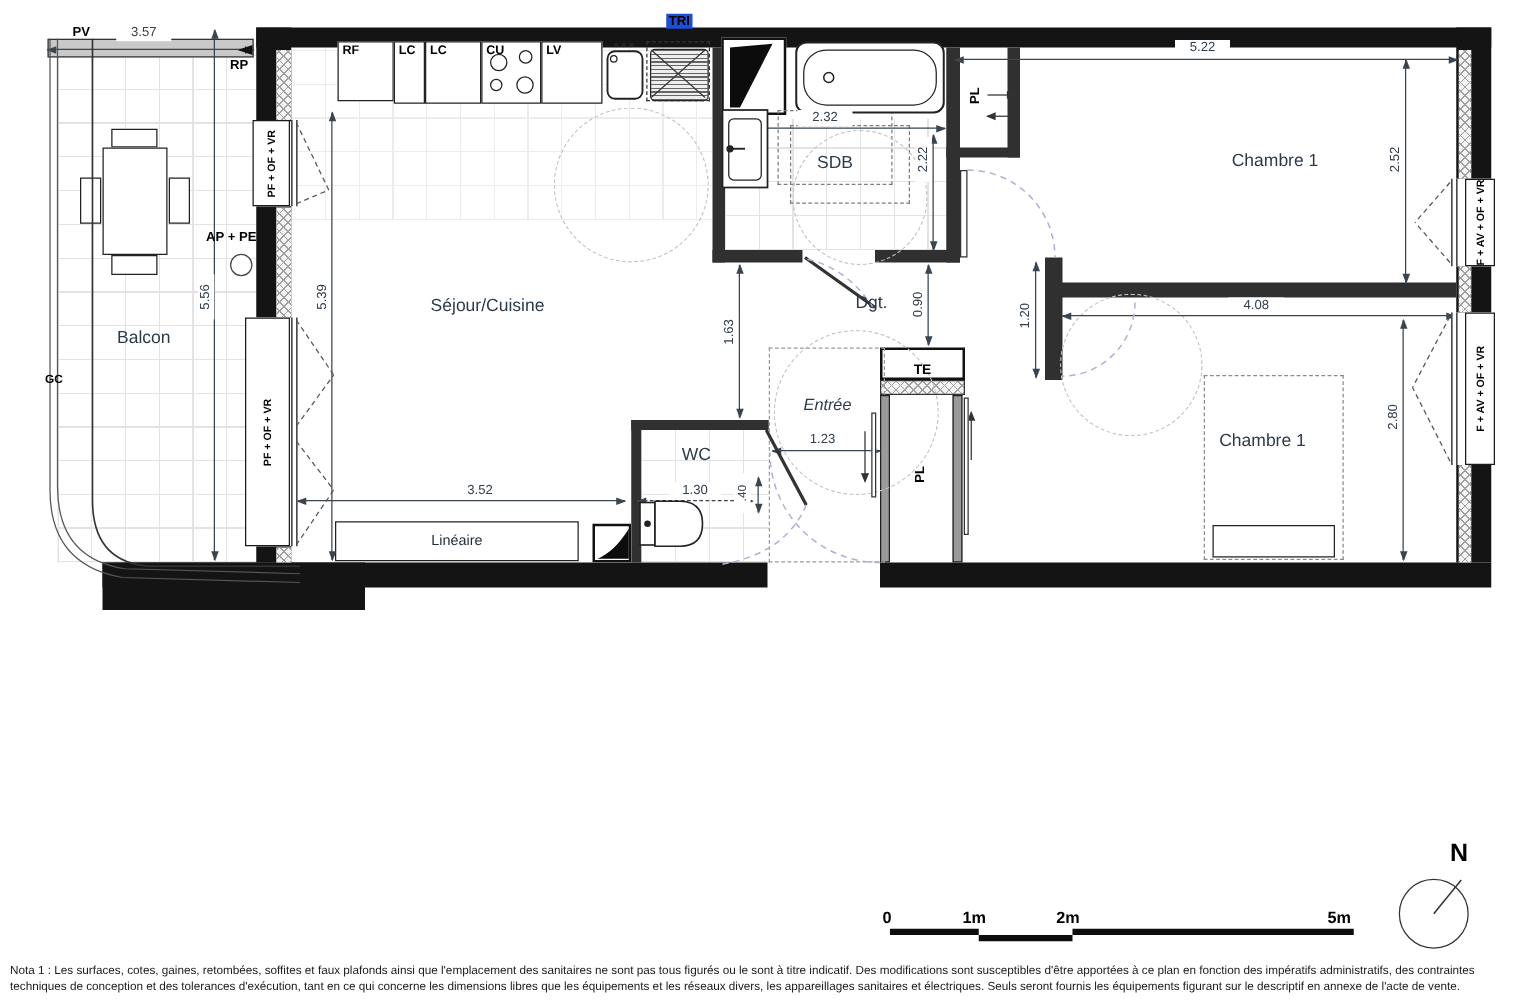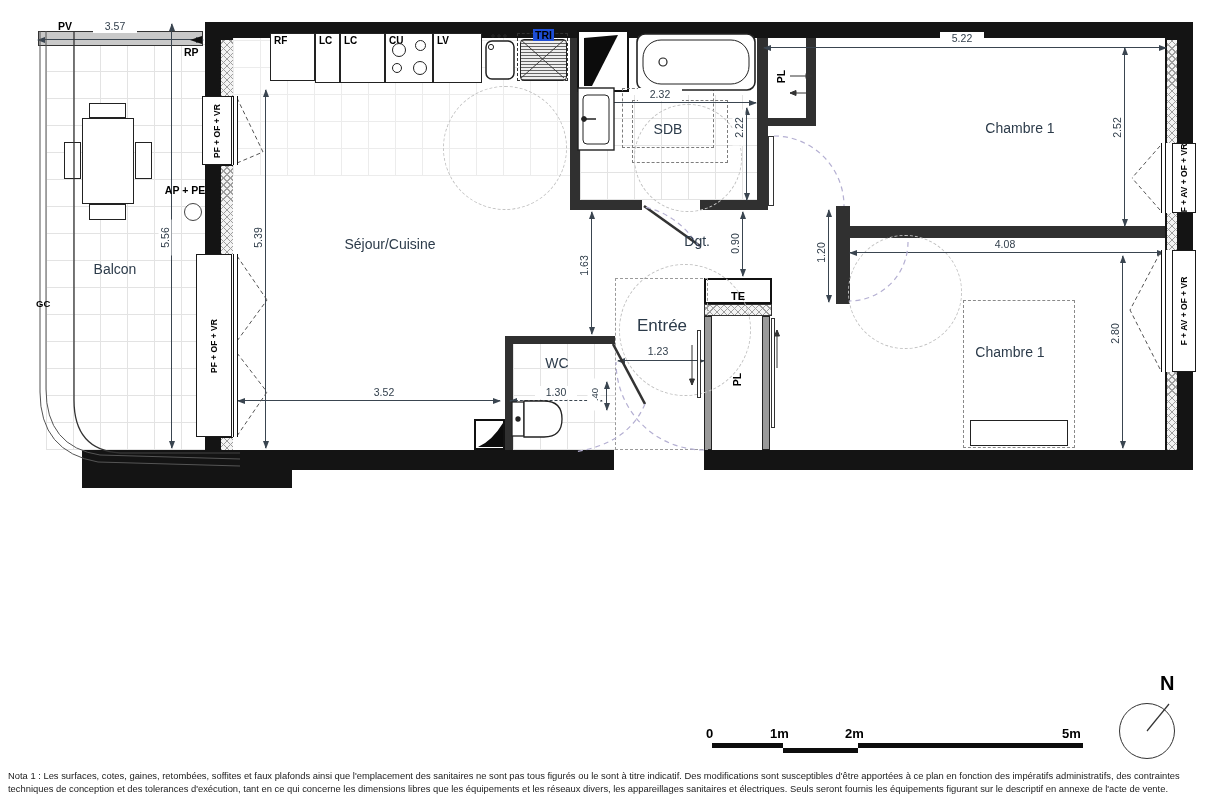--- a/index.html
+++ b/index.html
@@ -126,40 +126,43 @@
     </div>
   <div class="burner" style="left:392px;top:43px;width:14px;height:14px;"></div>
   <div class="burner" style="left:415px;top:40px;width:11px;height:11px;"></div>
   <div class="burner" style="left:392px;top:63px;width:10px;height:10px;"></div>
   <div class="burner" style="left:413px;top:61px;width:14px;height:14px;"></div>
   <div class="kbox" style="left:433px;top:33px;width:49px;height:50px;">
     <span class="klab">LV</span>
     </div>
   <div class="dashedbox" style="left:517px;top:33px;width:51px;height:48px;border-color:#333;"></div>
   <div class="hatch hatch-h" style="left:520px;top:39px;width:45px;height:40px;border:1px solid #222;border-radius:4px;"></div>
-  <div class="ann" style="left:533px;top:29px;background:#1d4ed8;padding:0 2px;">TRI</div>
+  <div class="ann" style="left:533px;top:11px;background:#1d4ed8;padding:0 2px;">TRI</div>
 
   <div class="box2" style="left:577px;top:30px;width:52px;height:62px;"></div>
   <div class="dashedbox" style="left:622px;top:88px;width:92px;height:60px;"></div>
   <div class="dashedbox" style="left:632px;top:100px;width:96px;height:63px;"></div>
 
   <div class="box2" style="left:704px;top:278px;width:68px;height:26px;display:flex;align-items:flex-end;justify-content:center;">
     <span class="ann" style="position:static;font-size:11px;">TE</span>
     </div>
   <div class="hatch" style="left:704px;top:304px;width:68px;height:12px;border:1px solid #333;box-sizing:border-box;"></div>
   <div class="gbar" style="left:704px;top:316px;width:8px;height:134px;"></div>
   <div class="gbar" style="left:762px;top:316px;width:8px;height:134px;"></div>
   <div class="leaf" style="left:697px;top:330px;width:4px;height:68px;"></div>
   <div class="leaf" style="left:771px;top:318px;width:4px;height:110px;"></div>
   <div class="vlab" style="left:724px;top:373px;width:26px;font-weight:bold;background:transparent;color:#000;">PL</div>
 
   <div class="vlab" style="left:768px;top:70px;width:26px;font-weight:bold;background:transparent;color:#000;">PL</div>
 
   <div class="leaf" style="left:768px;top:136px;width:6px;height:70px;"></div>
 
+  <div class="box" style="left:268px;top:417px;width:195px;height:32px;display:flex;align-items:center;justify-content:center;">
+    <span style="font-size:11.5px;color:#1e2a36;">Linéaire</span>
+    </div>
   <div class="box2" style="left:474px;top:419px;width:31px;height:31px;"></div>
 
   <div class="dashedbox" style="left:963px;top:300px;width:112px;height:148px;border-color:#8a8a8a;"></div>
   <div class="box" style="left:970px;top:420px;width:98px;height:26px;border-width:1px;"></div>
 
   <div class="box" style="left:82px;top:118px;width:52px;height:86px;border-width:1.5px;"></div>
   <div class="box" style="left:89px;top:103px;width:37px;height:15px;border-width:1.2px;"></div>
   <div class="box" style="left:89px;top:204px;width:37px;height:16px;border-width:1.2px;"></div>
   <div class="box" style="left:64px;top:142px;width:17px;height:37px;border-width:1.2px;"></div>
   <div class="box" style="left:135px;top:142px;width:17px;height:37px;border-width:1.2px;"></div>
@@ -249,21 +252,21 @@
 
     <polygon points="190,40 202,36 202,44" fill="#111"></polygon>
 
     <line x1="1147" y1="731" x2="1169" y2="704" stroke="#333" stroke-width="1.2"></line>
   </svg>
 
   <div class="room" style="left:75px;top:261px;width:80px;">Balcon</div>
   <div class="room" style="left:320px;top:236px;width:140px;">Séjour/Cuisine</div>
   <div class="room" style="left:638px;top:121px;width:60px;">SDB</div>
   <div class="room" style="left:650px;top:233px;width:60px;text-align:right;">Dgt.</div>
-  <div class="room" style="left:622px;top:316px;width:80px;font-size:17px;">Entrée</div>
+  <div class="room" style="left:622px;top:316px;width:80px;font-size:13px;font-style:italic;">Entrée</div>
   <div class="room" style="left:532px;top:355px;width:50px;">WC</div>
   <div class="room" style="left:950px;top:344px;width:120px;">Chambre 1</div>
   <div class="room" style="left:960px;top:120px;width:120px;">Chambre 1</div>
 
   <div class="ann" style="left:58px;top:20px;">PV</div>
   <div class="ann" style="left:184px;top:46px;">RP</div>
   <div class="ann" style="left:36px;top:298px;font-size:9.5px;">GC</div>
   <div class="ann" style="left:150px;top:184px;width:70px;text-align:center;">AP + PE</div>
 
   <div class="dim-h" style="left:38px;top:39px;width:165px;"></div>

